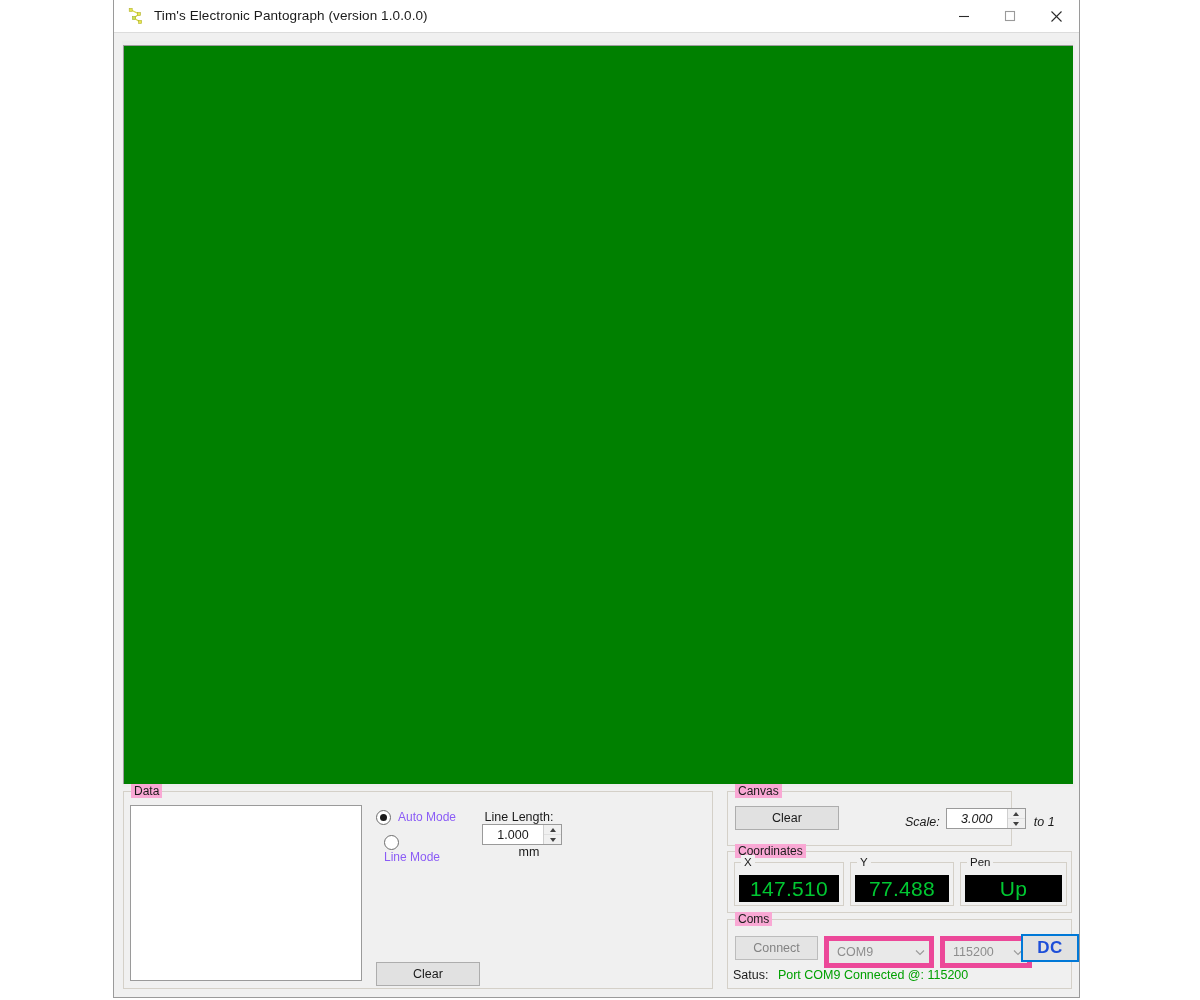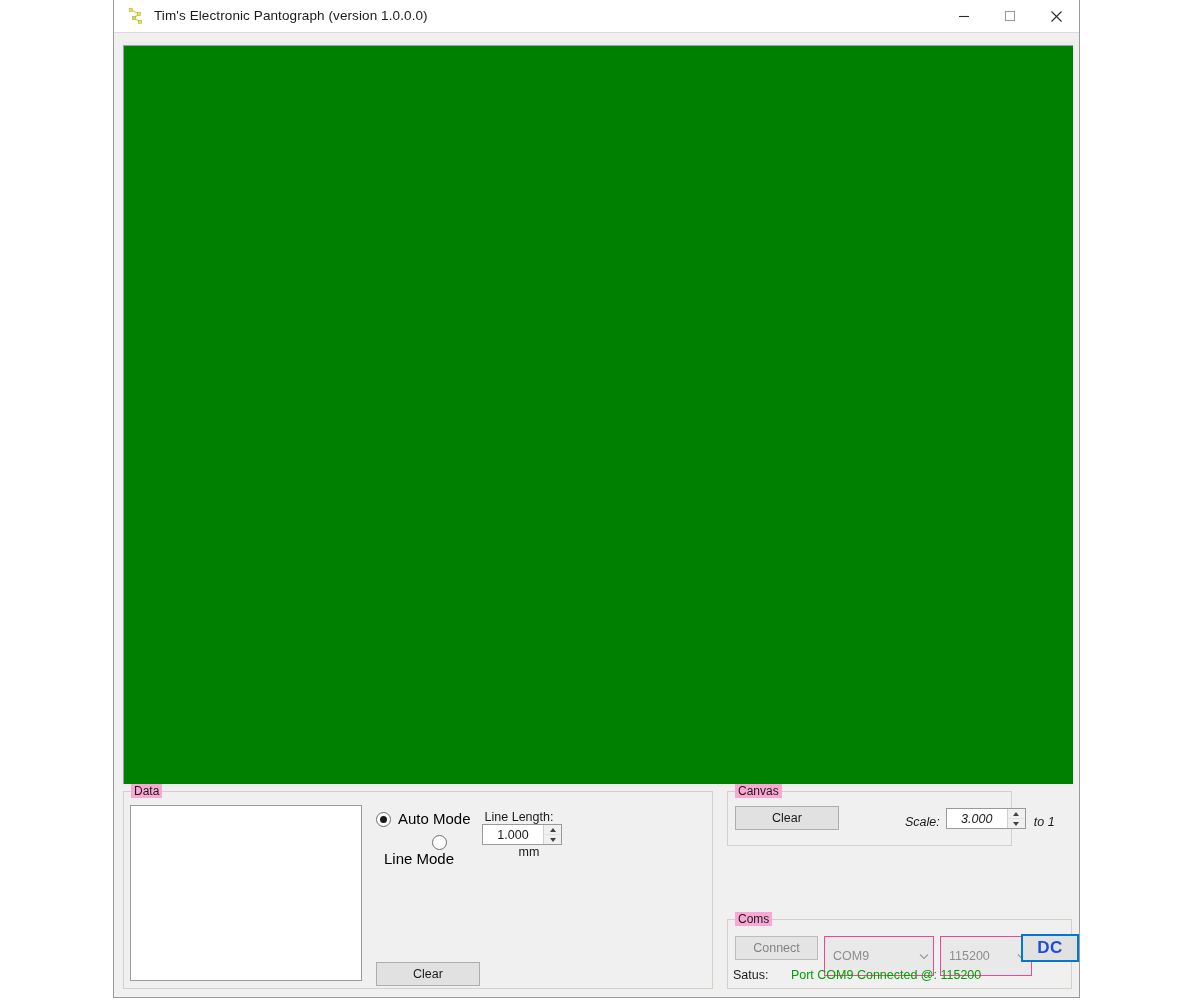--- a/index.html
+++ b/index.html
@@ -115,23 +115,23 @@
     top: 13px;
     width: 232px;
     height: 176px;
     background: #ffffff;
     border: 1px solid #9a9a9a;
     box-sizing: border-box;
   }
   .radio-row {
     position: absolute;
     display: flex;
-    align-items: flex-end;
-    font-size: 15px;
-    color: #000000;
+    align-items: flex-start;
+    font-size: 12px;
+    color: #8b5cf6;
     white-space: nowrap;
   }
   #radio-auto { left: 252px; top: 18px; }
   #radio-line { left: 260px; top: 43px; flex-direction: column; }
   .radio-circle {
     width: 13px;
     height: 13px;
     border-radius: 50%;
     border: 1px solid #6d6d6d;
     background: #ffffff;
@@ -312,23 +312,23 @@
     top: 16px;
     width: 83px;
     height: 24px;
     color: #838383;
     background: #e4e4e4;
     border-color: #bcbcbc;
   }
   .combo {
     position: absolute;
     top: 16px;
-    height: 40px;
+    height: 32px;
     background: #e9e9e9;
-    border: 1px solid #ec4899;
+    border: 5px solid #ec4899;
     box-sizing: border-box;
     display: flex;
     align-items: center;
     color: #8d8d8d;
     font-size: 12.5px;
   }
   .combo .cv { padding-left: 8px; flex: 1; }
   .combo .chev {
     width: 18px;
     display: flex;
@@ -355,21 +355,21 @@
     letter-spacing: .5px;
   }
   #status-row {
     position: absolute;
     left: 5px;
     top: 48px;
     font-size: 12.5px;
     white-space: nowrap;
   }
   #status-row .st-label { color: #1a1a1a; }
-  #status-row .st-value { color: #00a000; margin-left: 19px; }
+  #status-row .st-value { color: #00a000; margin-left: 6px; }
 </style>
 </head>
 <body>
 
 <div id="app-window">
 
   <div id="title-bar">
     <span id="app-icon">
       <svg width="20" height="20" viewBox="0 0 20 20">
         <polyline points="5,4 13,8 8,12 14,16" fill="none" stroke="#d8d840" stroke-width="1.3"></polyline>
@@ -451,20 +451,36 @@
             </span>
           <span class="sb-dn">
               <i class="tri-dn"></i>
             </span>
         </span>
       </span>
       <span class="unit">to 1</span>
     </div>
   </div>
 
+  <div class="groupbox" id="coords-group">
+    <span class="gb-title">Coordinates</span>
+
+    <div class="coord-box" id="coord-x">
+      <span class="cb-title">X</span>
+      <div class="lcd">147.510</div>
+    </div>
+    <div class="coord-box" id="coord-y">
+      <span class="cb-title">Y</span>
+      <div class="lcd">77.488</div>
+    </div>
+    <div class="coord-box" id="coord-pen">
+      <span class="cb-title">Pen</span>
+      <div class="lcd">Up</div>
+    </div>
+  </div>
 
   <div class="groupbox" id="coms-group">
     <span class="gb-title">Coms</span>
 
     <div class="btn" id="connect-button">Connect</div>
 
     <div class="combo" id="combo-port">
       <span class="cv">COM9</span>
       <span class="chev">
         <svg width="10" height="7" viewBox="0 0 10 7">

